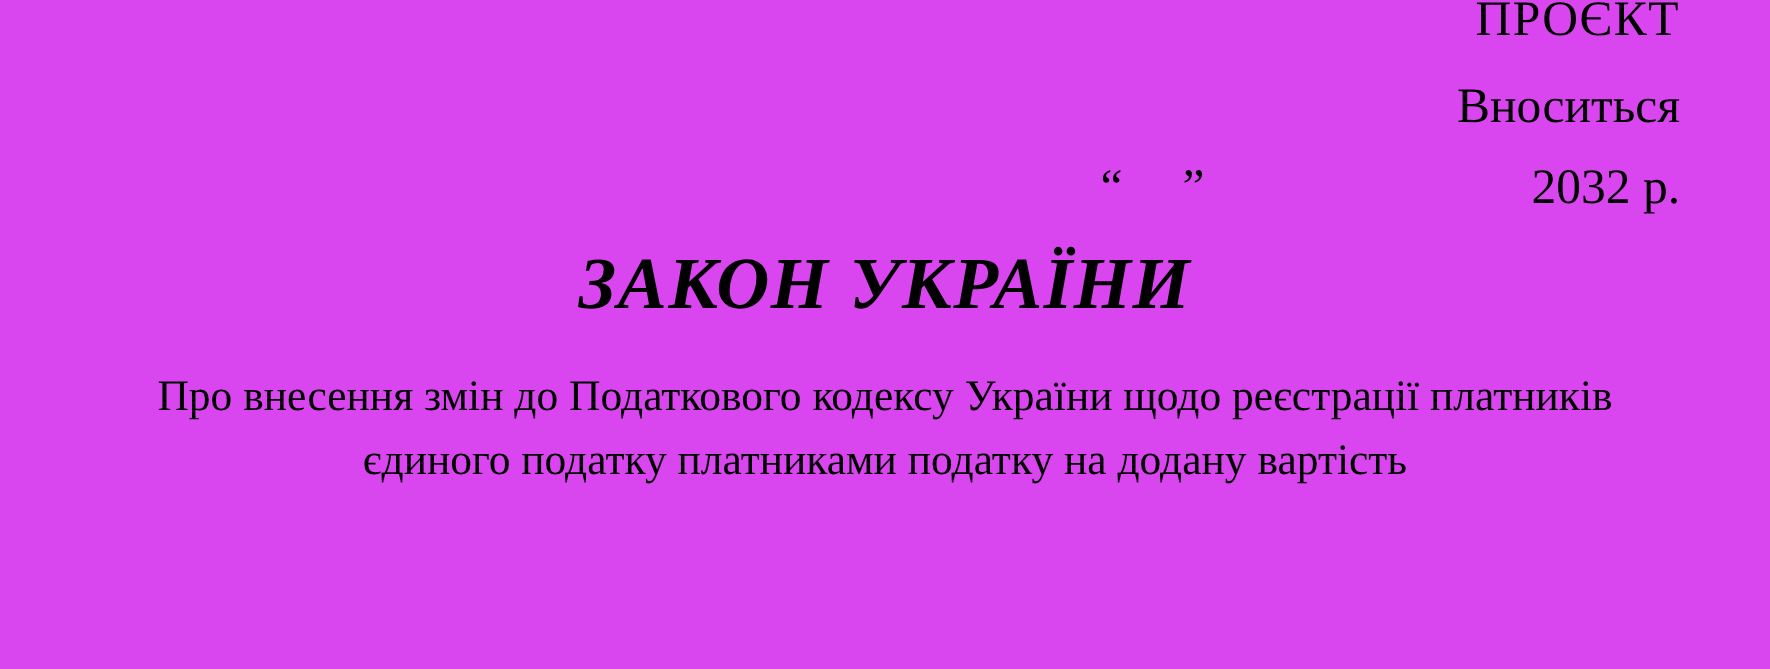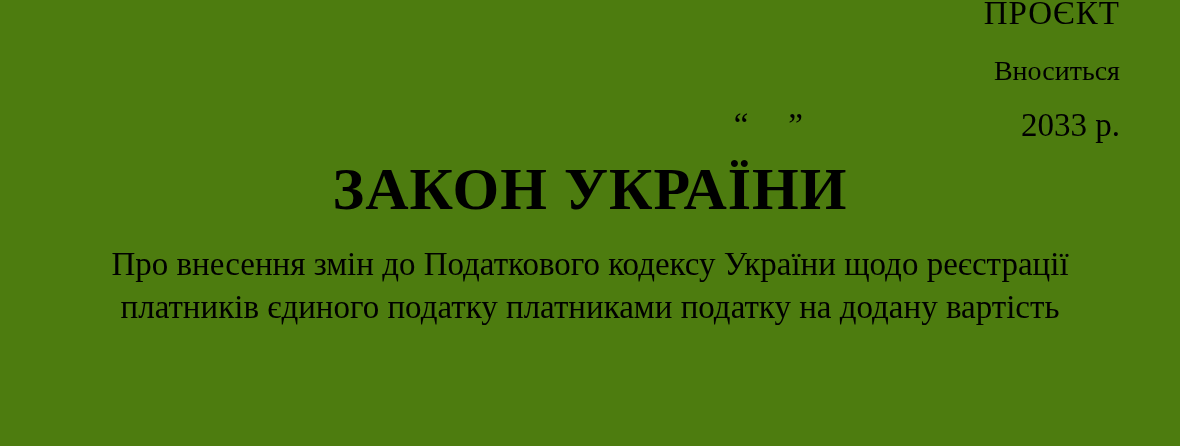--- a/index.html
+++ b/index.html
@@ -1,25 +1,25 @@
 <!DOCTYPE html>
 <html><head>
 <meta charset="utf-8">
 <style>
   html, body { margin: 0; padding: 0; background: #ffffff; }
   .page {
     width: 1180px;
     height: 446px;
-    background: #4d7c0f;
+    background: #d946ef;
     color: #000000;
     font-family: "Liberation Serif", "DejaVu Serif", serif;
     overflow: hidden;
     position: relative;
   }
-  .line { font-size: 28px; line-height: 34px; }
+  .line { font-size: 33px; line-height: 34px; }
   .right-block { text-align: right; padding-right: 60px; }
   .stamp {
     margin-top: -4px;
     font-size: 33px;
     line-height: 34px;
     letter-spacing: 1px;
   }
   .submission { margin-top: 24px; }
   .signatory { margin-top: 24px; }
   .date-line {
@@ -29,50 +29,51 @@
     justify-content: flex-end;
     align-items: baseline;
     font-size: 33px;
     line-height: 34px;
   }
   .quote-gap { display: inline-block; width: 40px; }
   .date-mid-gap { display: inline-block; width: 218px; }
   .law-title {
     margin-top: 22px;
     text-align: center;
-    font-size: 60px;
+    font-size: 49px;
     line-height: 50px;
     font-weight: bold;
+    font-style: italic;
     letter-spacing: 1px;
   }
   .law-subtitle {
     margin: 29px auto 16px auto;
     max-width: 1060px;
     text-align: center;
-    font-size: 33px;
+    font-size: 29px;
     line-height: 43px;
   }
 </style>
 </head>
 <body>
 
 <div class="page">
 
   <div class="line right-block stamp">ПРОЄКТ</div>
 
   <div class="right-block submission">
     <div class="line">Вноситься</div>
   </div>
 
 
   <div class="date-line">
     <span>“</span>
     <span class="quote-gap"></span>
     <span>”</span>
     <span class="date-mid-gap"></span>
-    <span>2033 р.</span>
+    <span>2032 р.</span>
   </div>
 
   <div class="law-title">ЗАКОН УКРАЇНИ</div>
 
   <div class="law-subtitle">Про внесення змін до Податкового кодексу України щодо реєстрації платників єдиного податку платниками податку на додану вартість</div>
 
 </div>
 
 </body></html>

